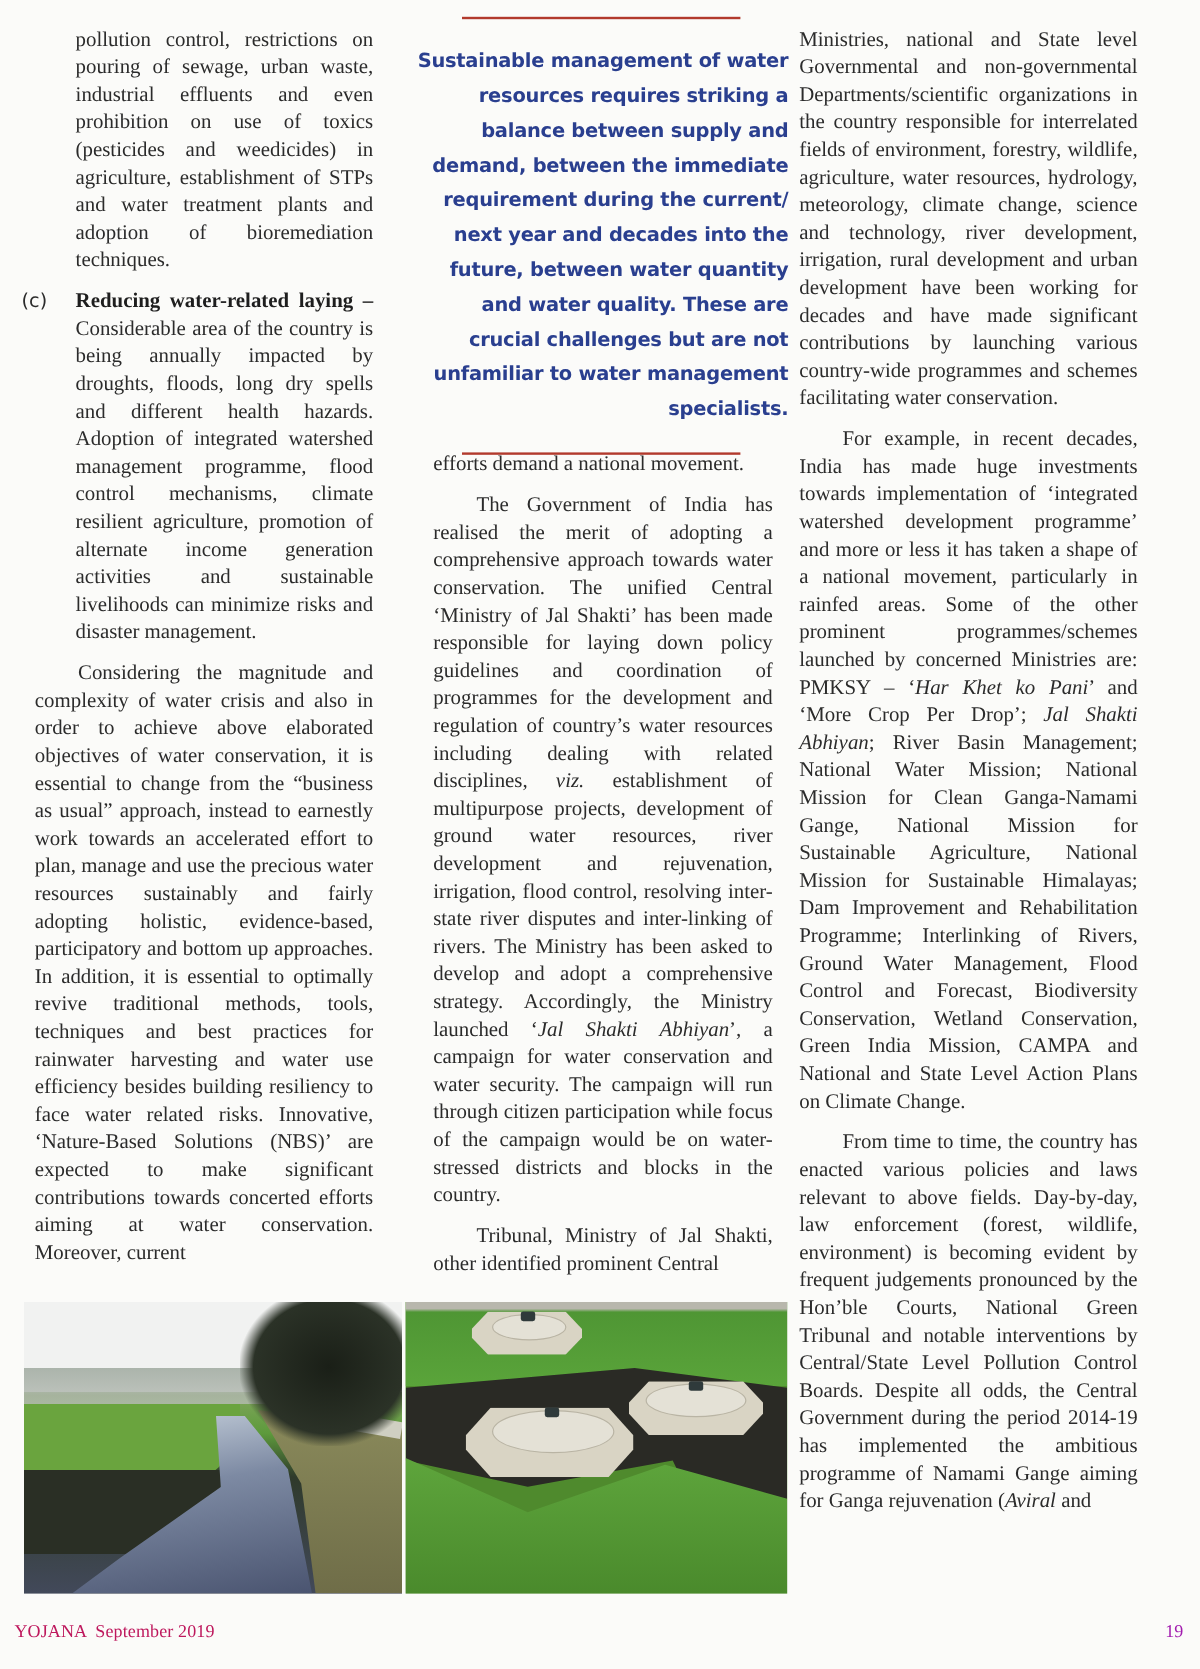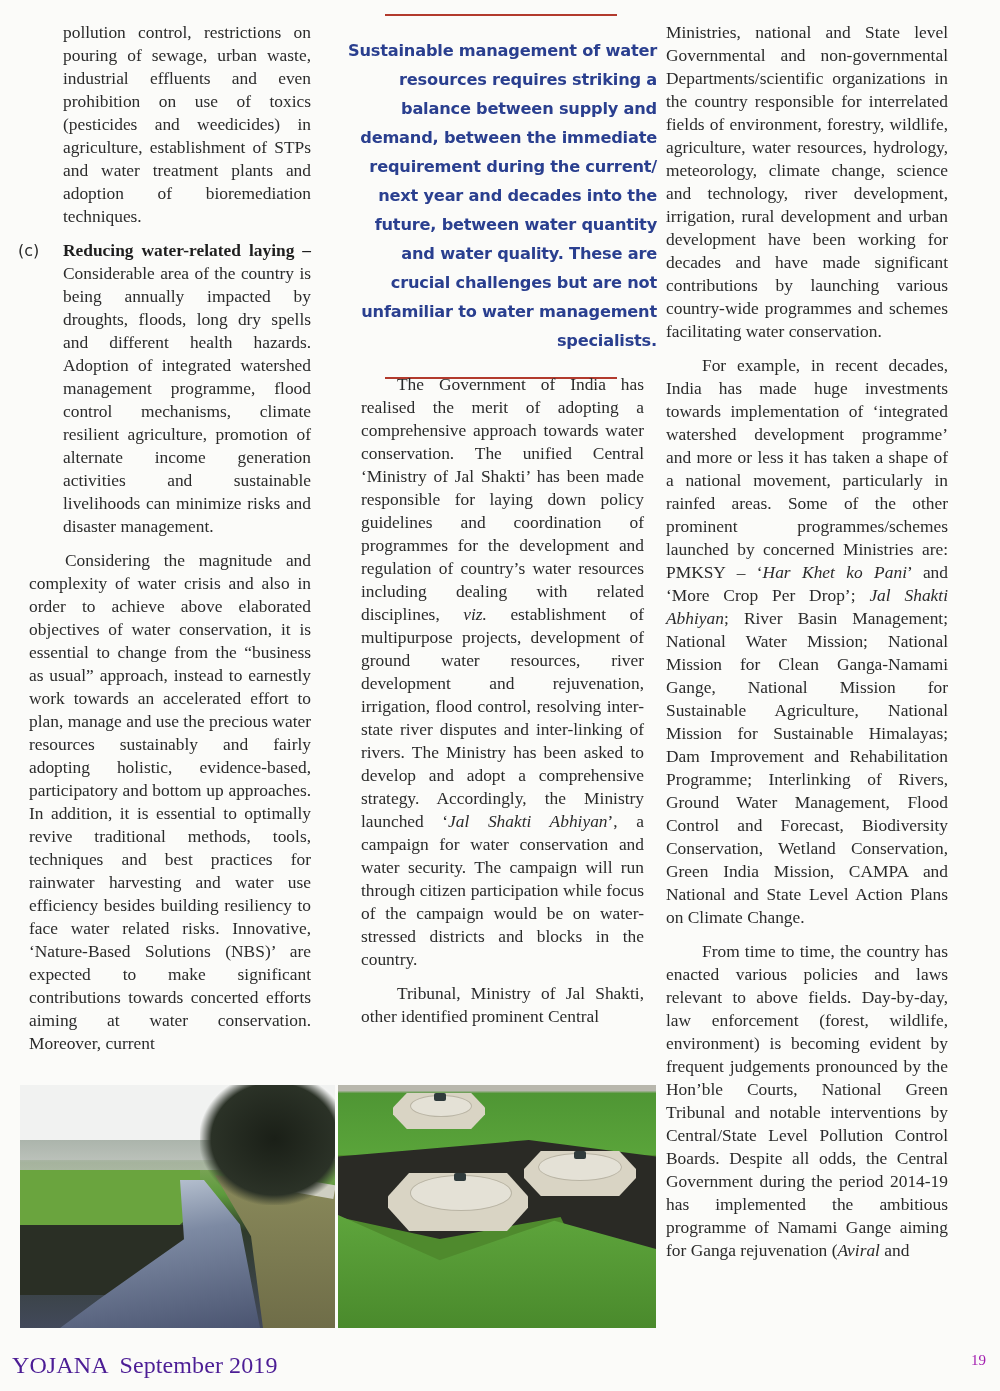--- a/index.html
+++ b/index.html
@@ -41,21 +41,21 @@
     .bank-left { position: absolute; left: 0; top: 140px; width: 165px; height: 70px; background: #2a2f25; border-radius: 0 0 90px 0; }
     .canal { position: absolute; left: 40px; top: 95px; width: 200px; height: 148px; background: linear-gradient(170deg, #c9d3de 0%, #7d8aa3 40%, #4a5470 100%); clip-path: polygon(60% 0%, 72% 0%, 90% 30%, 100% 100%, 0% 100%, 20% 80%, 62% 40%); }
     .bank-right { position: absolute; right: 0; top: 90px; width: 120px; height: 153px; background: linear-gradient(180deg, #8a8a5b, #6f6d48); clip-path: polygon(0 0, 100% 10%, 100% 100%, 40% 100%, 30% 40%); }
     .path { position: absolute; right: 0; top: 95px; width: 60px; height: 14px; background: #cfcfc2; transform: rotate(10deg); }
     .lawn-top { position: absolute; left: 0; top: 0; width: 100%; height: 70px; background: linear-gradient(180deg, #b8b7ad 0%, #b8b7ad 8%, #4f9634 12%, #5aa43a 100%); }
     .pit { position: absolute; left: 0; top: 55px; width: 318px; height: 110px; background: #2a2a25; clip-path: polygon(0 15%, 60% 0%, 100% 15%, 100% 100%, 75% 100%, 70% 70%, 32% 90%, 0 70%); }
     .lawn-bottom { position: absolute; left: 0; top: 130px; width: 100%; height: 113px; background: linear-gradient(180deg, #5ea53c, #4a8a2c); clip-path: polygon(0 0, 32% 40%, 68% 5%, 100% 30%, 100% 100%, 0 100%); }
     .tank { position: absolute; background: #d9d4c4; clip-path: polygon(15% 0, 85% 0, 100% 40%, 100% 60%, 85% 100%, 15% 100%, 0 60%, 0 40%); }
     .tank-lid { position: absolute; border-radius: 50%; background: #e4e1d6; border: 1px solid #b9b4a4; }
     .tank-cap { position: absolute; width: 12px; height: 8px; background: #2f3a3b; border-radius: 2px; }
-    #footer-left { position: absolute; left: 12px; top: 1352px; font-size: 24px; letter-spacing: 0.1px; color: #4c1d95; }
+    #footer-left { position: absolute; left: 12px; top: 1352px; font-size: 15px; letter-spacing: 0.1px; color: #be185d; }
     #footer-page { position: absolute; right: 14px; top: 1352px; font-size: 15px; color: #a21caf; }
     .it { font-style: italic; }
   </style>
 </head>
 <body>
 
 <div id="col1" class="col">
   <div class="list-item">
     <p>pollution control, restrictions on pouring of sewage, urban waste, industrial effluents and even prohibition on use of toxics (pesticides and weedicides) in agriculture, establishment of STPs and water treatment plants and adoption of bioremediation techniques.</p>
   </div>
@@ -69,20 +69,21 @@
   <p class="indent">Considering the magnitude and complexity of water crisis and also in order to achieve above elaborated objectives of water conservation, it is essential to change from the “business as usual” approach, instead to earnestly work towards an accelerated effort to plan, manage and use the precious water resources sustainably and fairly adopting holistic, evidence-based, participatory and bottom up approaches. In addition, it is essential to optimally revive traditional methods, tools, techniques and best practices for rainwater harvesting and water use efficiency besides building resiliency to face water related risks. Innovative, ‘Nature-Based Solutions (NBS)’ are expected to make significant contributions towards concerted efforts aiming at water conservation. Moreover, current</p>
 </div>
 
 <div id="pullquote">
   <div class="pq-rule top"></div>
   <div>Sustainable management of water resources requires striking a balance between supply and demand, between the immediate requirement during the current/ next year and decades into the future, between water quantity and water quality. These are crucial challenges but are not unfamiliar to water management specialists.</div>
   <div class="pq-rule bottom"></div>
 </div>
 
 <div id="col2" class="col">
+  <p>efforts demand a national movement.</p>
   <p class="indent gap"><span>The Government of India has realised the merit of adopting a comprehensive approach towards water conservation. The unified Central ‘Ministry of Jal Shakti’ has been made responsible for laying down policy guidelines and coordination of programmes for the development and regulation of country’s water resources including dealing with related disciplines,</span> <span class="it">viz.</span> <span>establishment of multipurpose projects, development of ground water resources, river development and rejuvenation, irrigation, flood control, resolving inter-state river disputes and inter-linking of rivers. The Ministry has been asked to develop and adopt a comprehensive strategy. Accordingly, the Ministry launched ‘</span><span class="it">Jal Shakti Abhiyan</span><span>’, a campaign for water conservation and water security. The campaign will run through citizen participation while focus of the campaign would be on water-stressed districts and blocks in the country.</span></p>
   <p class="indent gap">Tribunal, Ministry of Jal Shakti, other identified prominent Central</p>
 </div>
 
 <div id="col3" class="col">
   <p>Ministries, national and State level Governmental and non-governmental Departments/scientific organizations in the country responsible for interrelated fields of environment, forestry, wildlife, agriculture, water resources, hydrology, meteorology, climate change, science and technology, river development, irrigation, rural development and urban development have been working for decades and have made significant contributions by launching various country-wide programmes and schemes facilitating water conservation.</p>
   <p class="indent gap"><span>For example, in recent decades, India has made huge investments towards implementation of ‘integrated watershed development programme’ and more or less it has taken a shape of a national movement, particularly in rainfed areas. Some of the other prominent programmes/schemes launched by concerned Ministries are: PMKSY – ‘</span><span class="it">Har Khet ko Pani</span><span>’ and ‘More Crop Per Drop’; </span><span class="it">Jal Shakti Abhiyan</span><span>; River Basin Management; National Water Mission; National Mission for Clean Ganga-Namami Gange, National Mission for Sustainable Agriculture, National Mission for Sustainable Himalayas; Dam Improvement and Rehabilitation Programme; Interlinking of Rivers, Ground Water Management, Flood Control and Forecast, Biodiversity Conservation, Wetland Conservation, Green India Mission, CAMPA and National and State Level Action Plans on Climate Change.</span></p>
   <p class="indent gap"><span>From time to time, the country has enacted various policies and laws relevant to above fields. Day-by-day, law enforcement (forest, wildlife, environment) is becoming evident by frequent judgements pronounced by the Hon’ble Courts, National Green Tribunal and notable interventions by Central/State Level Pollution Control Boards. Despite all odds, the Central Government during the period 2014-19 has implemented the ambitious programme of Namami Gange aiming for Ganga rejuvenation (</span><span class="it">Aviral</span><span> and</span></p>
 </div>
 

